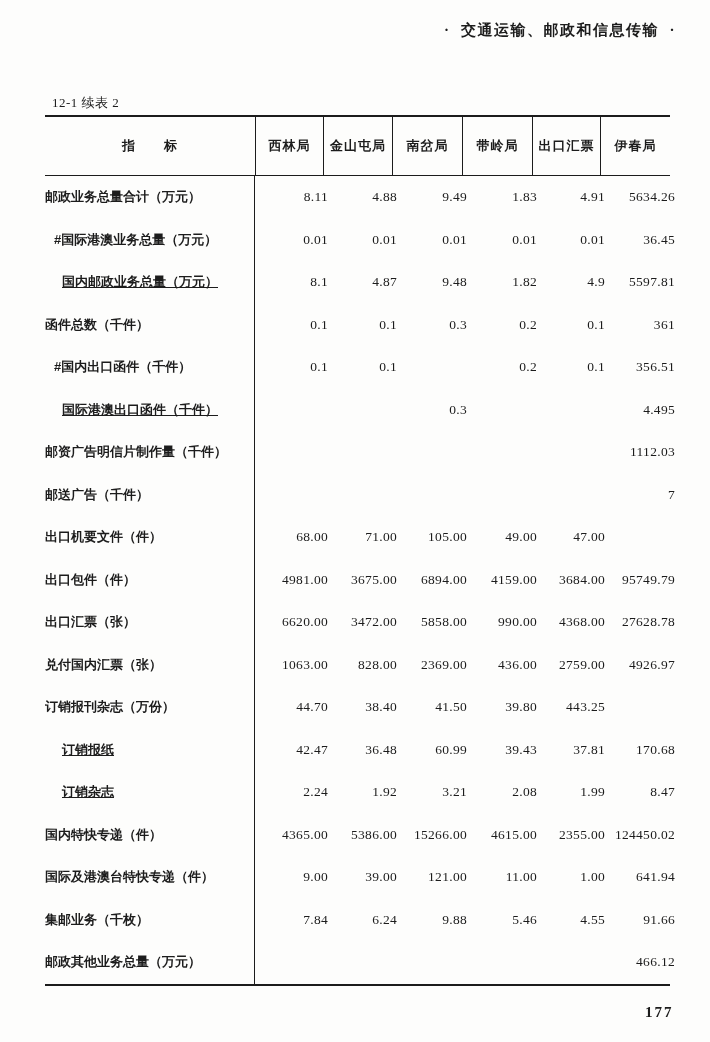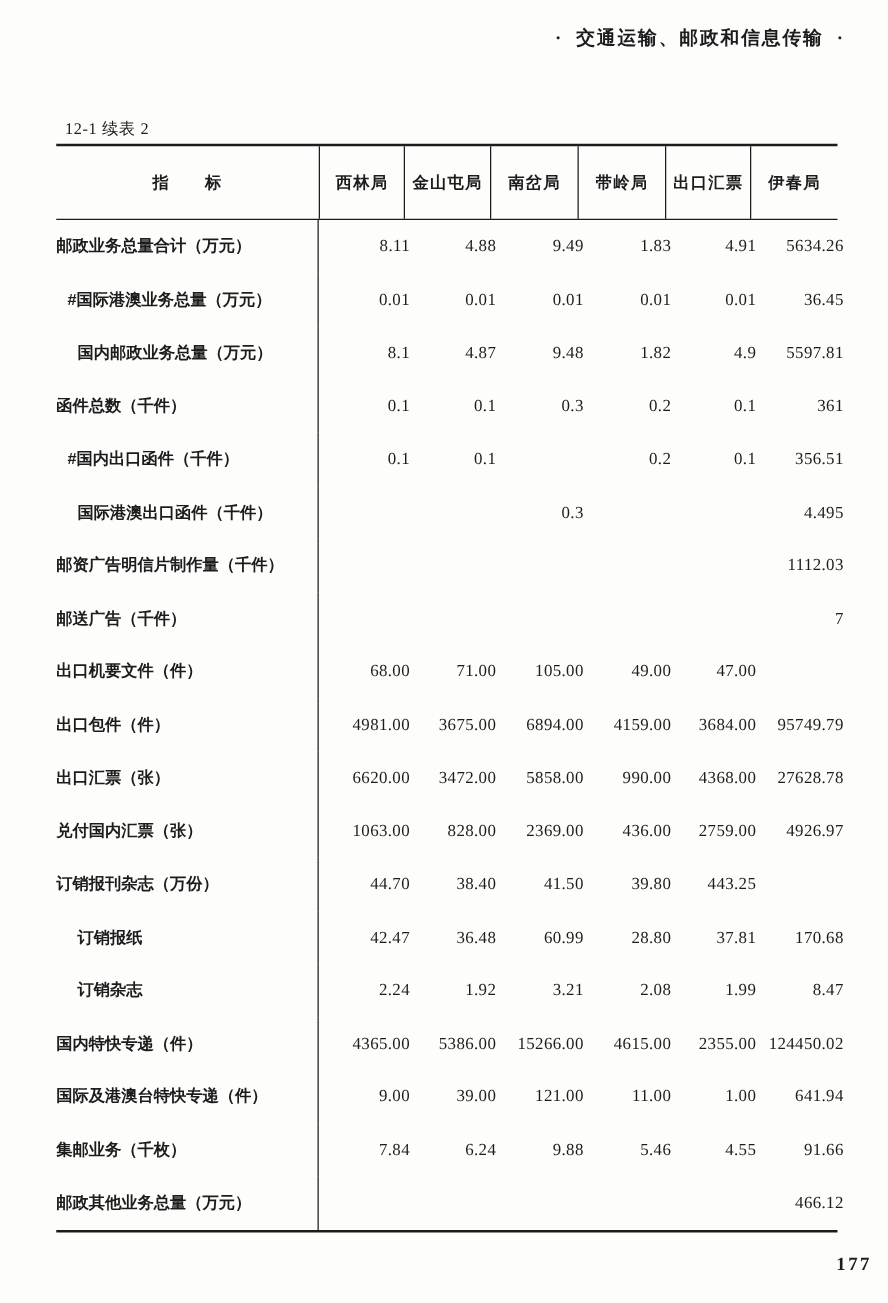--- a/index.html
+++ b/index.html
@@ -49,28 +49,28 @@
 
   .td { display:flex; align-items:center; }
   .td-label {
     border-right:1px solid var(--ink,#1c1c1c);
     font-family:"Liberation Sans","DejaVu Sans",sans-serif;
     font-weight:bold; font-size:13px;
     padding-right:4px; white-space:nowrap; overflow:hidden;
   }
   .indent-0 { padding-left:0; }
   .indent-1 { padding-left:9px; }
-  .indent-2 { padding-left:17px; }
+  .indent-2 { padding-left:17px;text-decoration:underline; }
 
   .td-val { justify-content:flex-end; font-size:13.5px; }
   .td-val span { position:relative; left:5px; letter-spacing:0.3px; }
 
   .page-number {
     position:absolute; top:1004px; left:645px;
-    font-size:15px; font-weight:bold; letter-spacing:2px;margin-left:24px;
+    font-size:15px; font-weight:bold; letter-spacing:2px;
   }
 </style>
 </head>
 <body>
 
 <div class="page">
 
   <div class="running-head">·  交通运输、邮政和信息传输  ·</div>
 
   <div class="table-title">12-1  续表 2</div>
@@ -358,21 +358,21 @@
           <div class="td td-val">
             <span>42.47</span>
           </div>
           <div class="td td-val">
             <span>36.48</span>
           </div>
           <div class="td td-val">
             <span>60.99</span>
           </div>
           <div class="td td-val">
-            <span>28.80</span>
+            <span>39.43</span>
           </div>
           <div class="td td-val">
             <span>37.81</span>
           </div>
           <div class="td td-val">
             <span>170.68</span>
           </div>
         </div>
         <div class="tr">
           <div class="td td-label indent-2">订销杂志</div>

